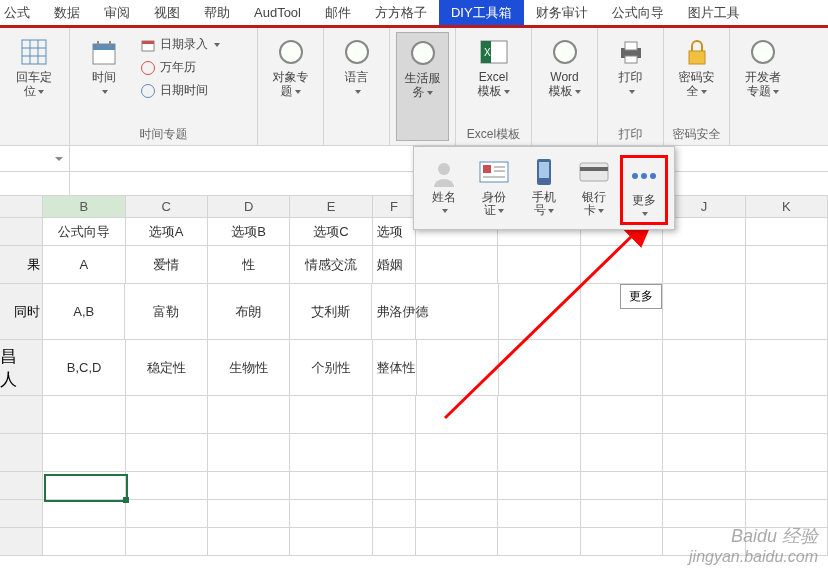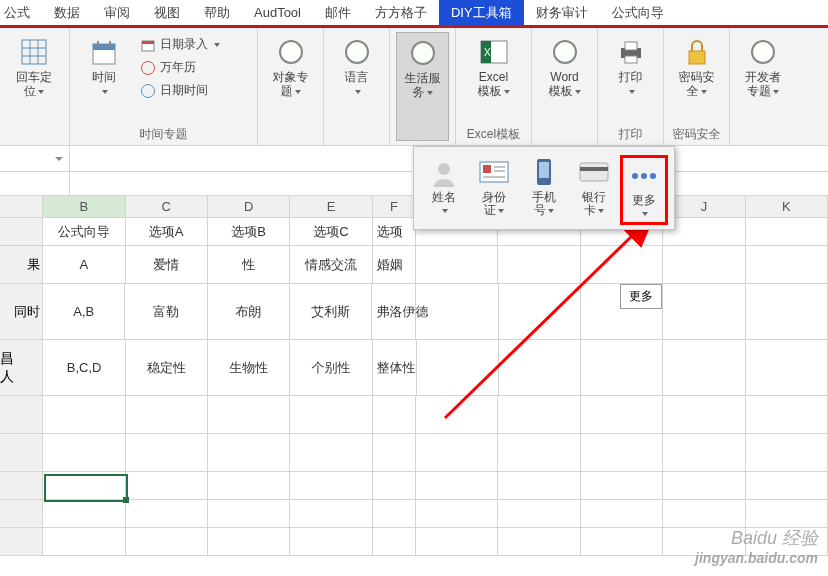--- a/index.html
+++ b/index.html
@@ -54,40 +54,41 @@
 .dd-item .icon { width: 32px; height: 32px; display: flex; align-items: center; justify-content: center; margin-bottom: 2px; }
 .dd-item .lbl { font-size: 12px; text-align: center; line-height: 13px; color: #444; }
 .dd-label { text-align: center; font-size: 12px; color: #666; padding: 4px 0 6px; }
 .dd-item.highlight { border: 3px solid #ff0000; padding: 2px; }
 
 .tooltip { position: absolute; left: 620px; top: 284px; background: #fff; border: 1px solid #999; padding: 3px 8px; font-size: 12px; z-index: 11; }
 
 .arrow-svg { position: absolute; left: 425px; top: 218px; z-index: 5; pointer-events: none; }
 
 .watermark { position: absolute; right: 10px; bottom: 10px; color: #737373; font-size: 18px; font-style: italic; text-align: right; opacity: 0.6; }
-.watermark .sub { font-size: 14px; font-weight: bold; }
+.watermark .sub { font-size: 16px; }
 
 .chev { display: inline-block; margin-left: 2px; }
 .chev::after { content: ""; display: inline-block; border-left: 3px solid transparent; border-right: 3px solid transparent; border-top: 4px solid #666; vertical-align: middle; }
 </style>
 </head>
 <body>
 
 <div class="tabs">
   <div class="tab" style="padding-left:4px">公式</div>
   <div class="tab">数据</div>
   <div class="tab">审阅</div>
   <div class="tab">视图</div>
   <div class="tab">帮助</div>
   <div class="tab">AudTool</div>
   <div class="tab">邮件</div>
   <div class="tab">方方格子</div>
   <div class="tab active">DIY工具箱</div>
   <div class="tab">财务审计</div>
   <div class="tab">公式向导</div>
+  <div class="tab">图片工具</div>
 </div>
 
 <div class="ribbon">
   <div class="group" style="width:70px">
     <div class="group-body">
       <div class="btn-large">
         <div class="icon">
             <svg width="28" height="28">
               <rect x="2" y="2" width="24" height="24" fill="none" stroke="#5b8db8" stroke-width="1"></rect>
               <line x1="2" y1="10" x2="26" y2="10" stroke="#5b8db8"></line>
@@ -319,21 +320,21 @@
     <div class="cell">艾利斯</div>
     <div class="cell partial left" style="overflow:visible">弗洛伊德</div>
     <div class="cell" style="width:84px"></div>
       <div class="cell" style="width:84px"></div>
       <div class="cell" style="width:84px"></div>
       <div class="cell"></div>
       <div class="cell"></div>
   </div>
 
   <div class="row" style="height:56px">
-    <div class="row-h" style="display:flex;align-items:center;justify-content:flex-end;padding-right:20px;font-size:14px">昌人</div>
+    <div class="row-h" style="display:flex;align-items:center;justify-content:flex-end;padding-right:20px;font-size:17px">昌人</div>
     <div class="cell">B,C,D</div>
     <div class="cell">稳定性</div>
     <div class="cell">生物性</div>
     <div class="cell">个别性</div>
     <div class="cell partial left" style="overflow:visible">整体性</div>
     <div class="cell" style="width:84px"></div>
       <div class="cell" style="width:84px"></div>
       <div class="cell" style="width:84px"></div>
       <div class="cell"></div>
       <div class="cell"></div>

